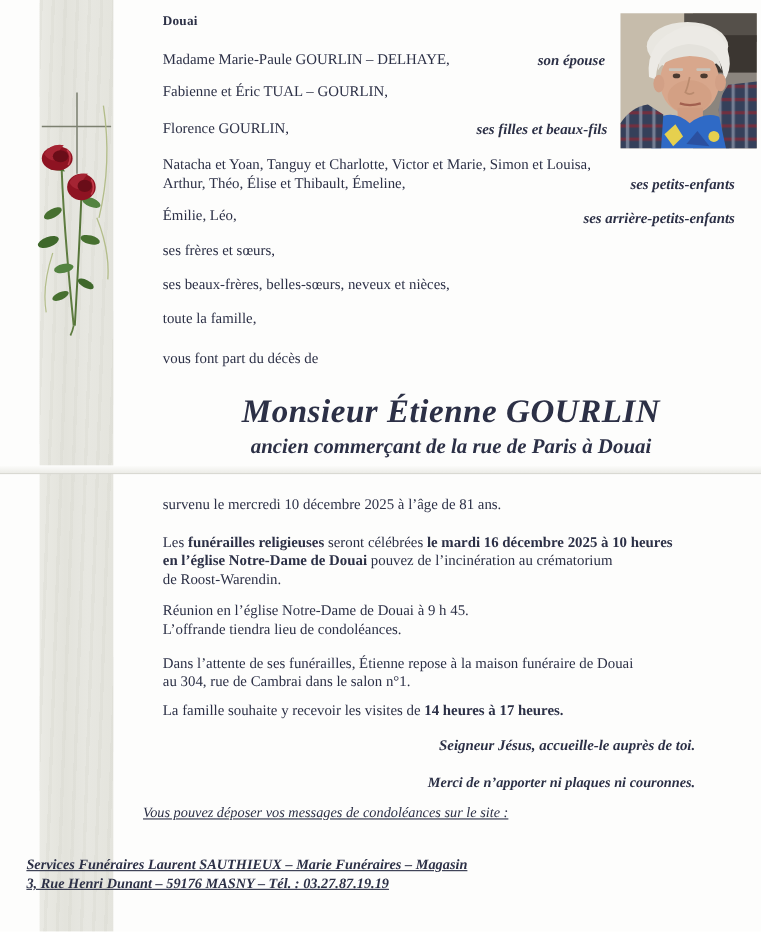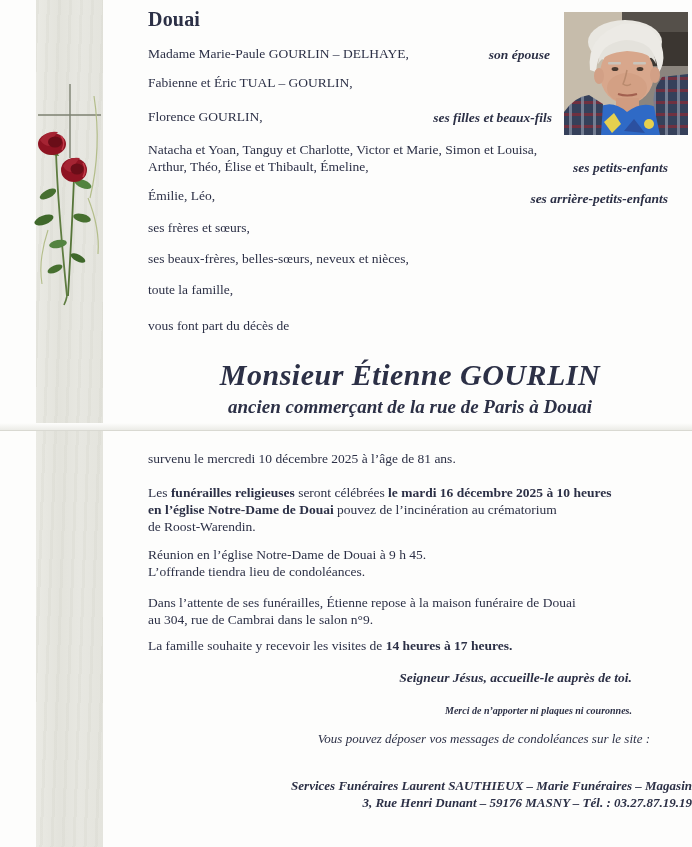--- a/index.html
+++ b/index.html
@@ -29,25 +29,25 @@
   }
   .photo{
     position:absolute;left:564px;top:12px;width:124px;height:123px;
     box-shadow:0 0 0 1px #e3e0da inset;
   }
   .roses{position:absolute;left:28px;top:78px;width:80px;height:228px;}
   .t{position:absolute;font-size:13.5px;line-height:17px;white-space:nowrap;}
   .b{font-weight:bold;}
   .i{font-style:italic;}
   .bi{font-weight:bold;font-style:italic;}
-  .city{font-size:20px;font-weight:bold;letter-spacing:0.2px;text-align:right;}
+  .city{font-size:12px;font-weight:bold;letter-spacing:0.2px;text-align:right;}
   .titleblock{position:absolute;left:128px;width:564px;text-align:center;white-space:nowrap;}
   .title{font-size:30px;font-weight:bold;font-style:italic;letter-spacing:0.5px;}
   .subtitle{font-size:19px;font-weight:bold;font-style:italic;font-family:Liberation Serif, serif;}
-  .centerblock{position:absolute;text-align:right;white-space:nowrap;}
+  .centerblock{position:absolute;text-align:left;white-space:nowrap;text-decoration:underline;}
   .small{font-size:13px;}
 </style>
 </head>
 <body>
 
 <div class="page">
 
   <div class="strip"></div>
 
   <svg class="roses" viewBox="0 0 80 228" aria-hidden="true">
@@ -153,25 +153,25 @@
   <div class="t" style="left:148px;top:450px;">survenu le mercredi 10 décembre 2025 à l’âge de 81 ans.</div>
 
   <div class="t" style="left:148px;top:484px;"><span>Les </span><span class="b">funérailles religieuses</span><span> seront célébrées </span><span class="b">le mardi 16 décembre 2025 à 10 heures</span></div>
   <div class="t" style="left:148px;top:501px;"><span class="b">en l’église Notre-Dame de Douai</span><span> pouvez de l’incinération au crématorium</span></div>
   <div class="t" style="left:148px;top:518px;">de Roost-Warendin.</div>
 
   <div class="t" style="left:148px;top:546px;">Réunion en l’église Notre-Dame de Douai à 9 h 45.</div>
   <div class="t" style="left:148px;top:563px;">L’offrande tiendra lieu de condoléances.</div>
 
   <div class="t" style="left:148px;top:594px;">Dans l’attente de ses funérailles, Étienne repose à la maison funéraire de Douai</div>
-  <div class="t" style="left:148px;top:611px;">au 304, rue de Cambrai dans le salon n°9.</div>
+  <div class="t" style="left:148px;top:611px;">au 304, rue de Cambrai dans le salon n°1.</div>
 
   <div class="t" style="left:148px;top:637px;"><span>La famille souhaite y recevoir les visites de </span><span class="b">14 heures à 17 heures.</span></div>
 
   <div class="t bi" style="right:60px;top:669px;font-size:13.5px;">Seigneur Jésus, accueille-le auprès de toi.</div>
-  <div class="t bi" style="right:60px;top:702px;font-size:10px;">Merci de n’apporter ni plaques ni couronnes.</div>
+  <div class="t bi" style="right:60px;top:702px;font-size:13px;">Merci de n’apporter ni plaques ni couronnes.</div>
 
   <div class="centerblock i small" style="left:130px;width:520px;top:731px;">Vous pouvez déposer vos messages de condoléances sur le site :</div>
 
   <div class="centerblock bi small" style="left:24px;width:668px;top:778px;">Services Funéraires Laurent SAUTHIEUX – Marie Funéraires – Magasin</div>
   <div class="centerblock bi small" style="left:24px;width:668px;top:795px;">3, Rue Henri Dunant – 59176 MASNY – Tél. : 03.27.87.19.19</div>
 
 </div>
 
 </body></html>

